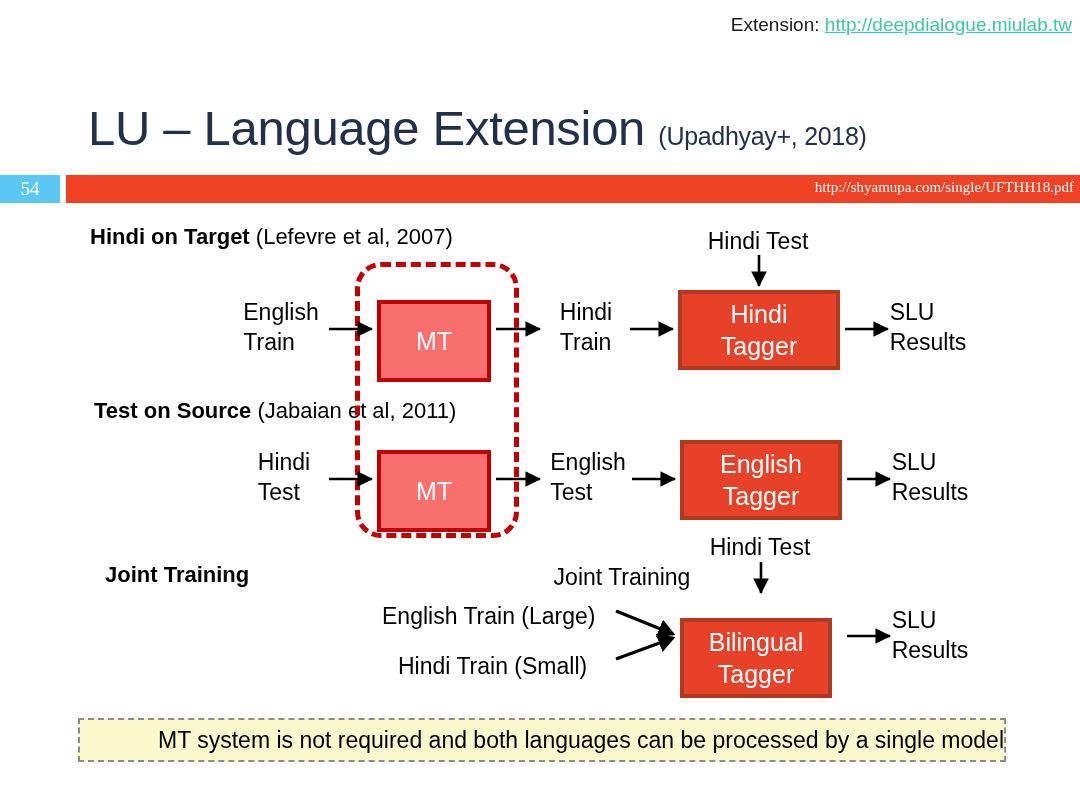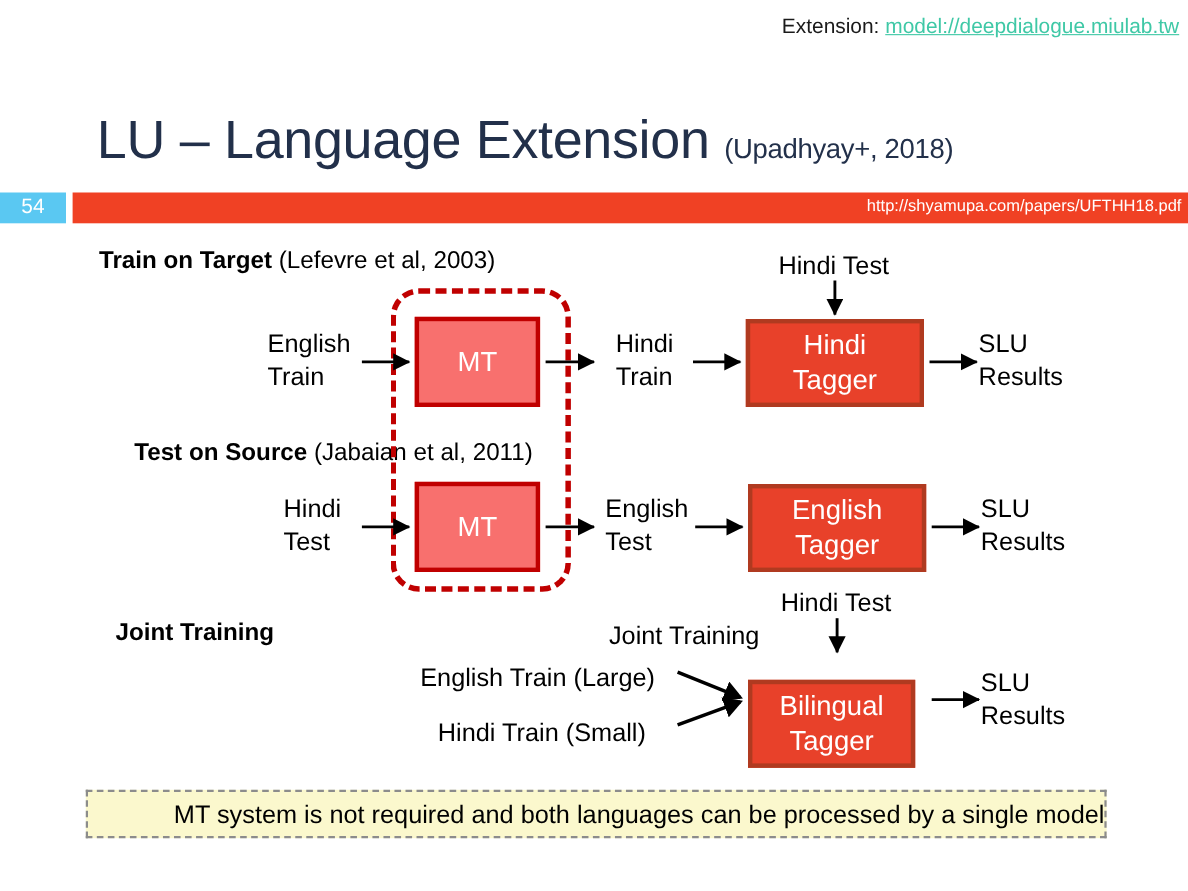--- a/index.html
+++ b/index.html
@@ -50,20 +50,21 @@
     vertical-align: baseline;
   }
 
   
   .bar-row {
     position: absolute;
     left: 0;
     top: 175px;
     width: 1080px;
     height: 28px;
+    font-family: Liberation Serif, serif;
   }
   .page-badge {
     position: absolute;
     left: 0;
     top: 0;
     width: 60px;
     height: 28px;
     background: #5ac8f2;
     color: #ffffff;
     font-size: 19px;
@@ -110,20 +111,21 @@
   .mt-box {
     position: absolute;
     background: #f8706e;
     border: 4px solid #c00000;
     box-sizing: border-box;
     color: #ffffff;
     font-size: 25px;
     display: flex;
     align-items: center;
     justify-content: center;
+    margin-top: 12px;
   }
   .tag-box {
     position: absolute;
     background: #e8412a;
     border: 4px solid #b03a20;
     box-sizing: border-box;
     color: #ffffff;
     font-size: 25px;
     display: flex;
     flex-direction: column;
@@ -168,39 +170,39 @@
     white-space: nowrap;
   }
 </style>
 </head>
 <body>
 
 <div id="slide">
 
   <div class="material-line">
     <span class="material-label">Extension:</span>
-    <span class="material-link">model://deepdialogue.miulab.tw</span>
+    <span class="material-link">http://deepdialogue.miulab.tw</span>
   </div>
 
   <div class="slide-title">
     <span>LU – Language Extension </span><span class="cite">(Upadhyay+, 2018)</span>
   </div>
 
   <div class="bar-row">
     <div class="page-badge">54</div>
     <div class="bar-strip">
-      <div class="bar-url">http://shyamupa.com/papers/UFTHH18.pdf</div>
+      <div class="bar-url">http://shyamupa.com/single/UFTHH18.pdf</div>
     </div>
   </div>
 
   <div class="section-head" style="left:90px; top:224px;">
-    <b>Train on Target</b><span> (Lefevre et al, 2003)</span>
-  </div>
-
-  <div class="section-head" style="left:94px; top:398px;margin-left:28px;">
+    <b>Hindi on Target</b><span> (Lefevre et al, 2007)</span>
+  </div>
+
+  <div class="section-head" style="left:94px; top:398px;">
     <b>Test on Source</b><span></span><span> (Jabaian et al, 2011)</span>
   </div>
 
   <div class="section-head" style="left:105px; top:562px; font-weight:bold;">
     <b>Joint Training</b>
   </div>
 
   <div class="dtext center" style="left:281px; top:297px;">
     <div style="white-space:pre-line;">English
 Train</div>

